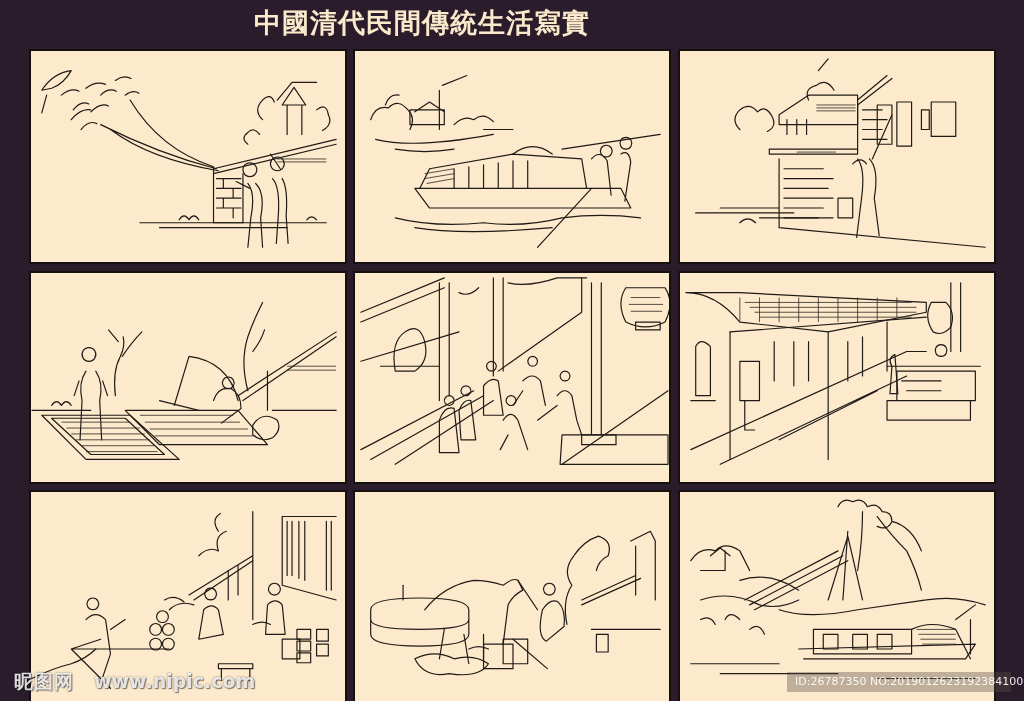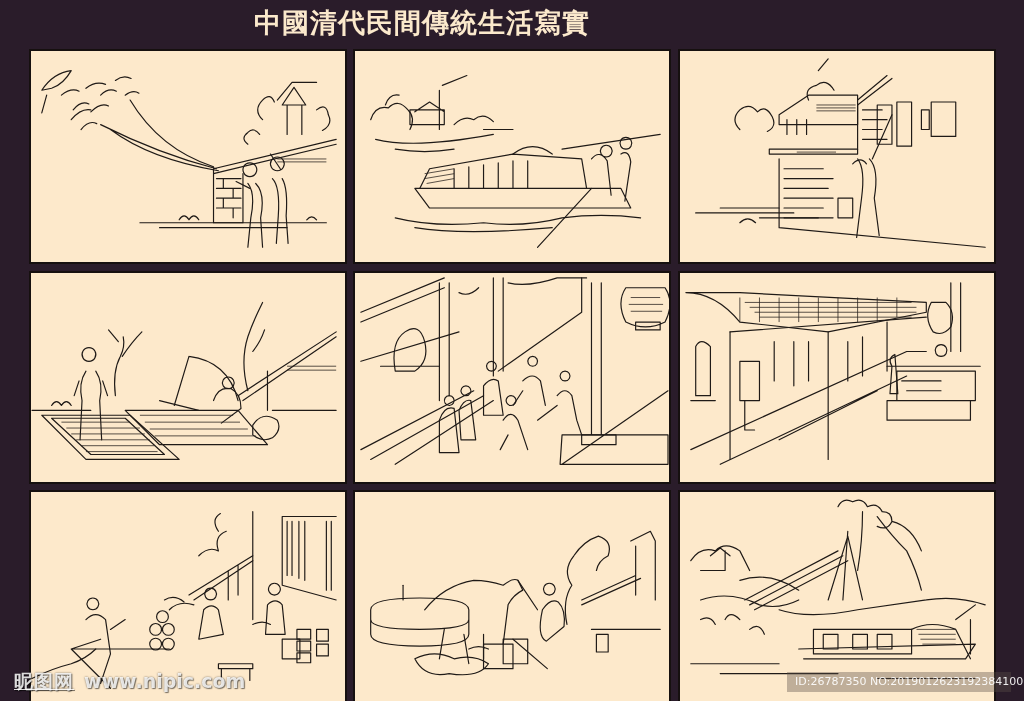--- a/index.html
+++ b/index.html
@@ -26,21 +26,21 @@
     .panel svg { position: absolute; left: 0; top: 0; width: 100%; height: 100%; }
     .ink { stroke: #1f1a17; fill: none; stroke-width: 1.2; stroke-linecap: round; stroke-linejoin: round; }
     .hatch { stroke: #2a2420; stroke-width: 0.8; }
     .wm-left {
       position: absolute; left: 14px; top: 669px;
       font-family: "DejaVu Sans", sans-serif; font-size: 19px; font-weight: bold;
       color: rgba(255,255,255,0.85);
       text-shadow: 0 0 2px rgba(0,0,0,0.55), 1px 1px 1px rgba(0,0,0,0.45);
       letter-spacing: 0px;
     }
-    .wm-left .brand { margin-right: 10px; letter-spacing: 1px; text-decoration: underline; }
+    .wm-left .brand { margin-right: 20px; letter-spacing: 1px; }
     .wm-right {
       position: absolute; left: 787px; top: 672px; width: 224px; height: 20px;
       background: rgba(90,80,70,0.38);
       color: rgba(255,255,255,0.9);
       font-family: "DejaVu Sans", sans-serif; font-size: 11px;
       line-height: 20px; padding-left: 8px; box-sizing: border-box; white-space: nowrap;
     }
   </style>
 </head>
 <body>

